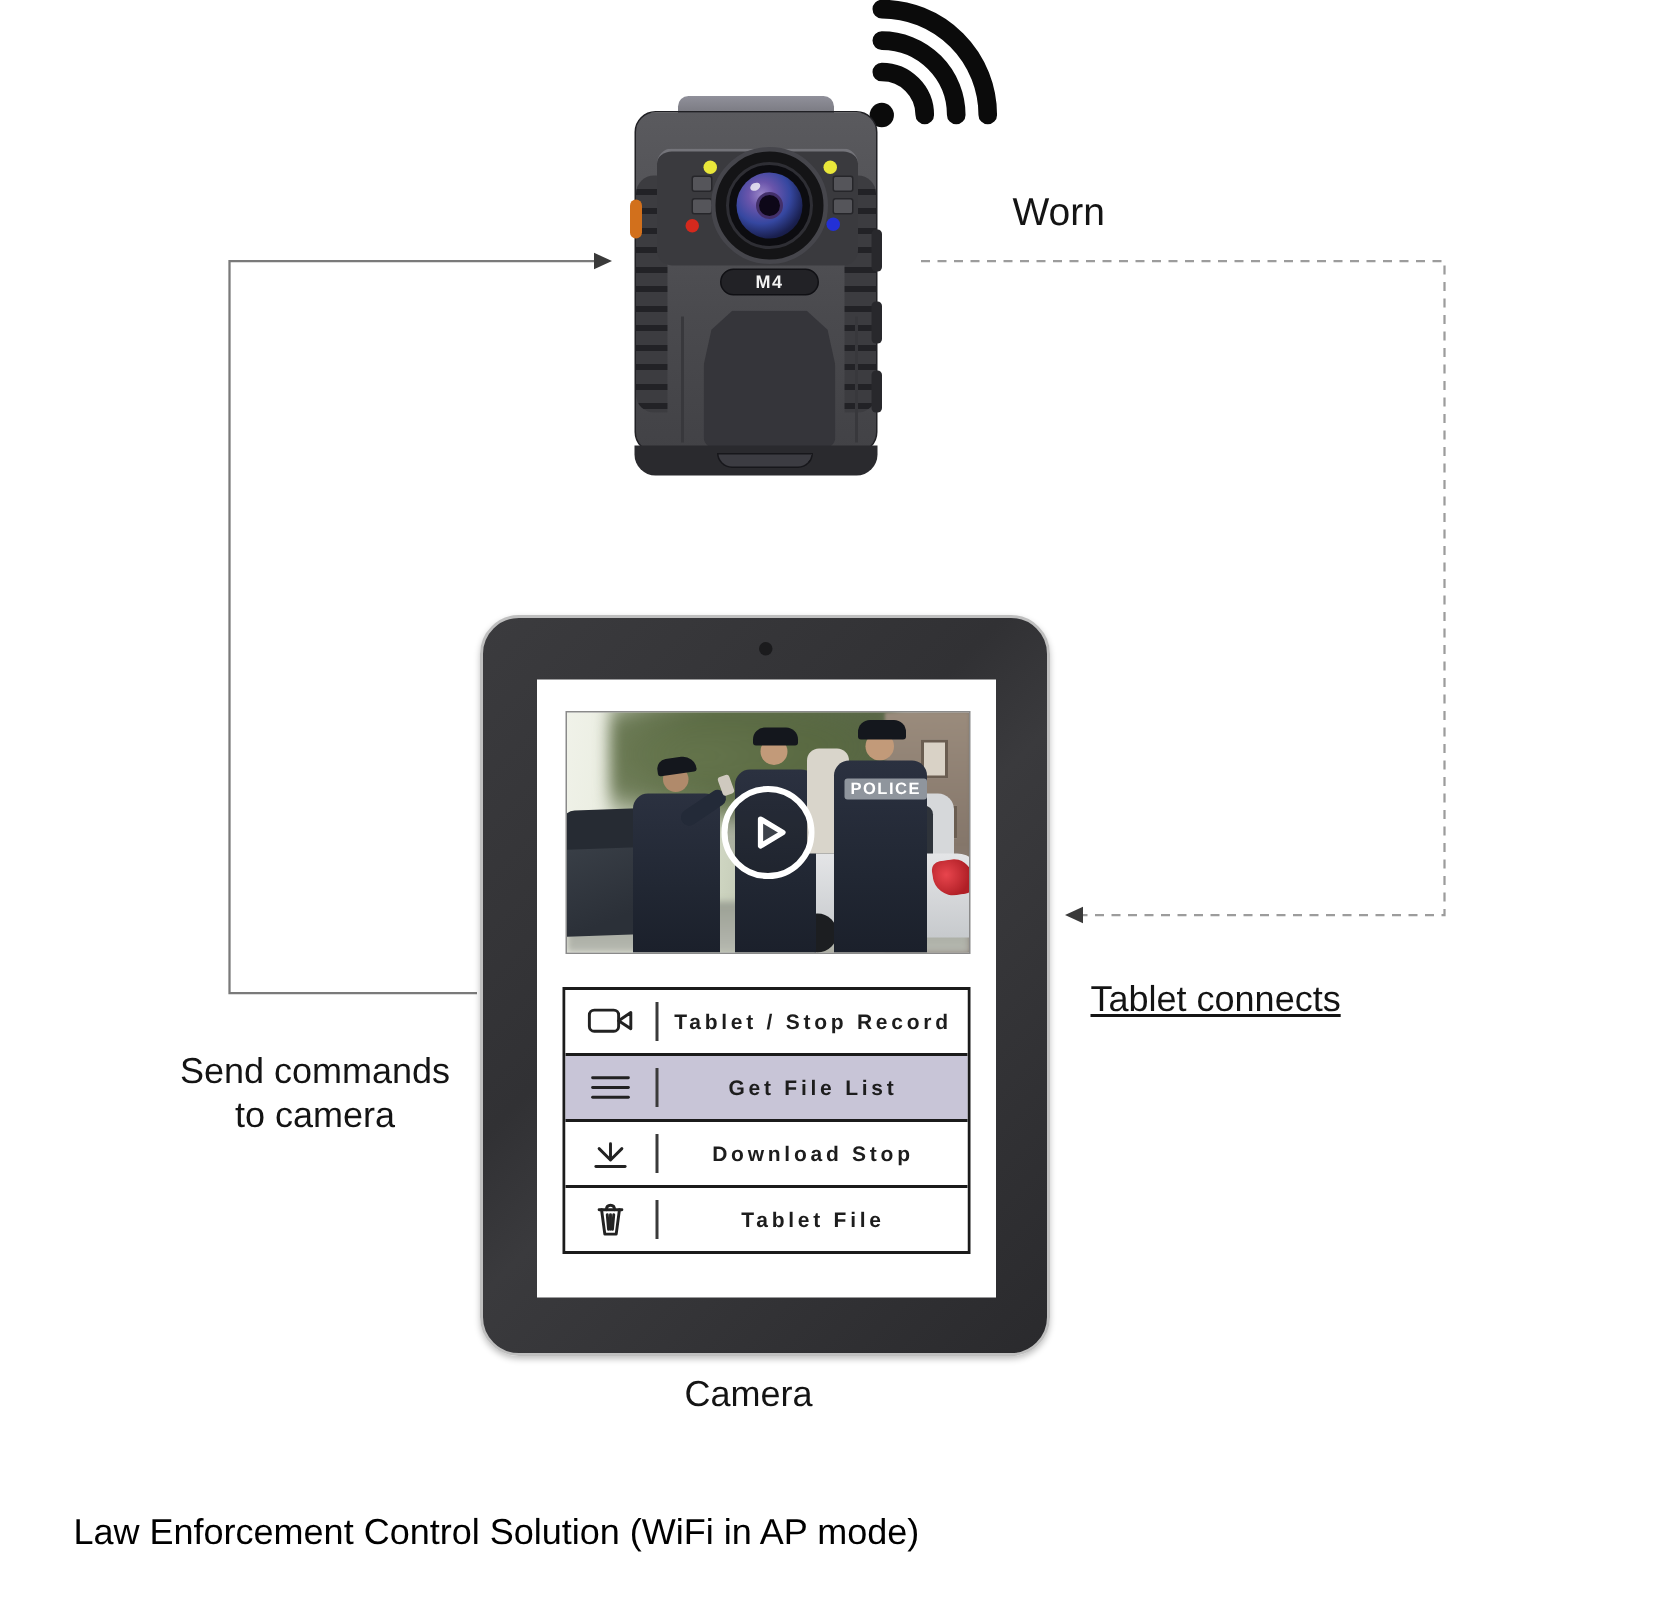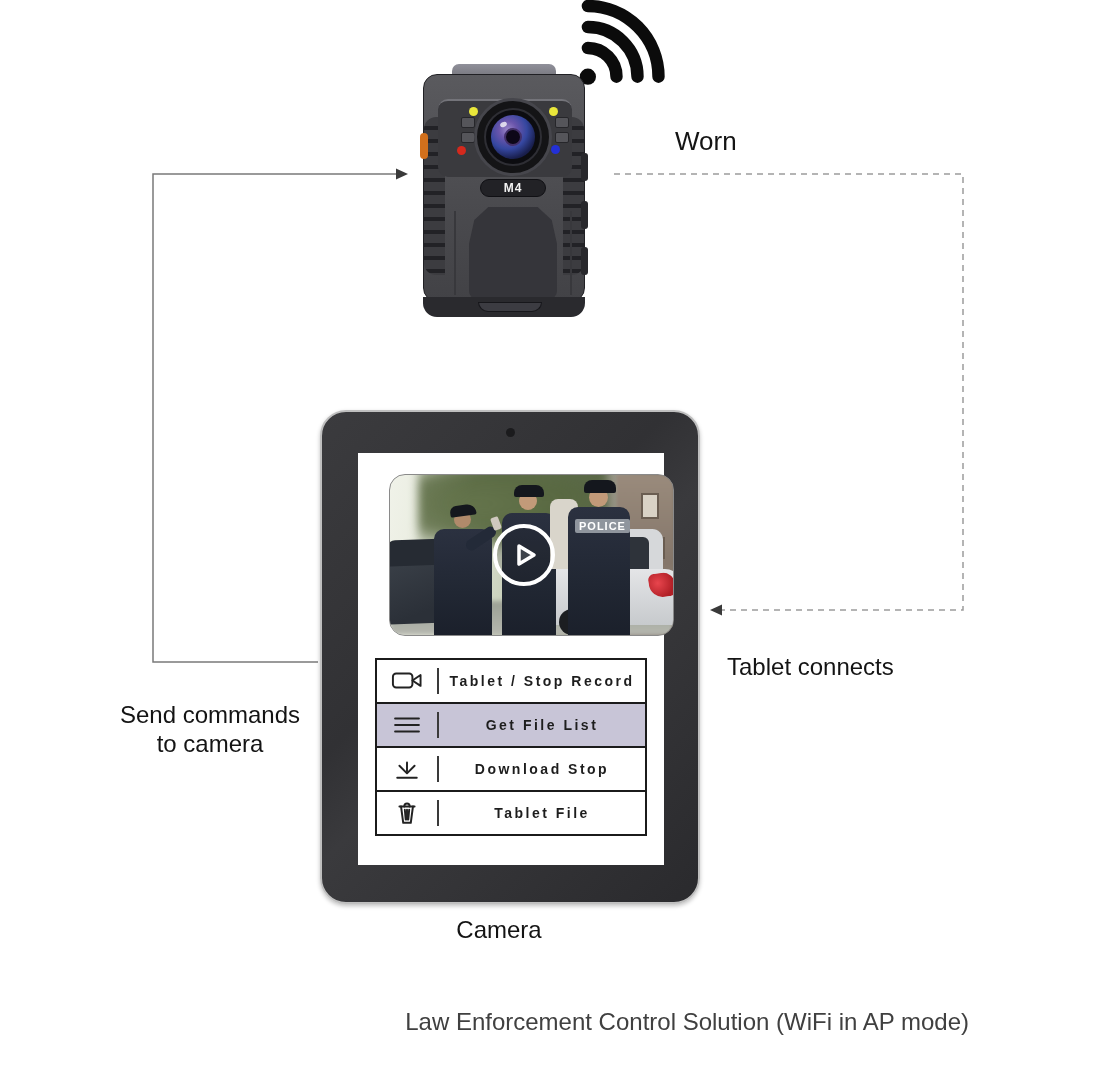--- a/index.html
+++ b/index.html
@@ -2,22 +2,22 @@
 <html><head>
 <meta charset="utf-8">
 <style>
   html,body{margin:0;padding:0;background:#fff;}
   .canvas{position:relative;width:1112px;height:1080px;background:#ffffff;
           font-family:"Liberation Sans", sans-serif;color:#1a1a1a;overflow:hidden;}
 
   
   .label{position:absolute;font-size:24px;line-height:1.2;color:#141414;}
   .center{text-align:center;}
-  .title{position:absolute;left:49px;top:1008px;width:920px;text-align:right;
-         font-size:24px;color:#404040;}
+  .title{position:absolute;left:49px;top:1008px;width:920px;text-align:left;
+         font-size:24px;color:#000000;}
 
   
   svg.connectors{position:absolute;left:0;top:0;width:1112px;height:1080px;pointer-events:none;}
 
   
   .wifi-icon{position:absolute;left:564px;top:-14px;width:105px;height:105px;}
 
   
   .camera{position:absolute;left:418px;top:60px;width:172px;height:246px;}
   .cam-tab{position:absolute;left:34px;top:4px;width:104px;height:22px;
@@ -62,23 +62,23 @@
   
   .tablet{position:absolute;left:320px;top:410px;width:380px;height:494px;
           background:linear-gradient(135deg,#3b3b3e 0%,#313134 40%,#3a3a3d 52%,#2a2a2d 100%);
           border:2px solid #bfbfbf;border-radius:26px;box-sizing:border-box;
           box-shadow:0 2px 4px rgba(0,0,0,.25);}
   .tab-cam-dot{position:absolute;left:184px;top:16px;width:9px;height:9px;border-radius:50%;
                background:#1b1b1d;}
   .tab-screen{position:absolute;left:36px;top:41px;width:306px;height:412px;background:#ffffff;}
 
   
-  .thumb{position:absolute;left:31px;top:21px;width:268px;height:160px;border-radius:16px;
+  .thumb{position:absolute;left:19px;top:21px;width:268px;height:160px;border-radius:0;
          overflow:hidden;border:1px solid #8a8a8a;
-         background:linear-gradient(100deg,#f0f2e9 0%,#e5e9da 24%,#ccd3bf 42%,#a9ad9e 62%,#8d8375 82%,#7c7164 100%);padding-left:15px;}
+         background:linear-gradient(100deg,#f0f2e9 0%,#e5e9da 24%,#ccd3bf 42%,#a9ad9e 62%,#8d8375 82%,#7c7164 100%);}
   .th-trees{position:absolute;left:28px;top:-12px;width:190px;height:92px;filter:blur(5px);
             background:radial-gradient(ellipse at 30% 45%,#64744b 0%,rgba(90,106,66,.85) 40%,rgba(90,106,66,0) 70%),
                        radial-gradient(ellipse at 72% 35%,#55653f 0%,rgba(74,90,56,.8) 45%,rgba(74,90,56,0) 72%);}
   .th-building{position:absolute;right:0;top:0;width:56px;height:160px;
                background:linear-gradient(180deg,#9a8b7c 0%,#84766a 55%,#97908a 100%);filter:blur(1px);}
   .th-window{position:absolute;background:#d9d2c6;border:2px solid #6a5d51;box-sizing:border-box;}
   .th-ground{position:absolute;left:0;bottom:0;width:100%;height:34px;filter:blur(2px);
              background:linear-gradient(180deg,#9ba094 0%,#b6b8b0 100%);}
   .th-darkcar{position:absolute;left:-10px;bottom:12px;width:104px;height:74px;
               background:linear-gradient(160deg,#3d434b 0%,#2b3038 70%);border-radius:10px 26px 4px 4px;
@@ -181,21 +181,21 @@
   </div>
 
   <div class="label" style="left:675px;top:126px;font-size:26px;">Worn</div>
 
 
   <div class="label center" style="left:90px;top:701px;width:240px;">
     <div>Send commands</div>
     <div>to camera</div>
   </div>
 
-  <div class="label" style="left:727px;top:653px;">
+  <div class="label" style="left:727px;top:653px;text-decoration:underline;">
     <div>Tablet connects</div>
   </div>
 
   <div class="label center" style="left:399px;top:916px;width:200px;">Camera</div>
 
   <div class="title">Law Enforcement Control Solution (WiFi in AP mode)</div>
 
   <div class="tablet">
     <div class="tab-cam-dot"></div>
     <div class="tab-screen">

